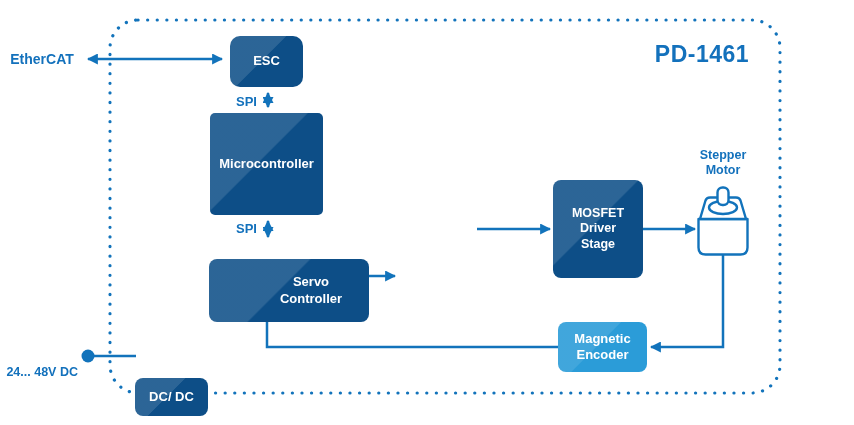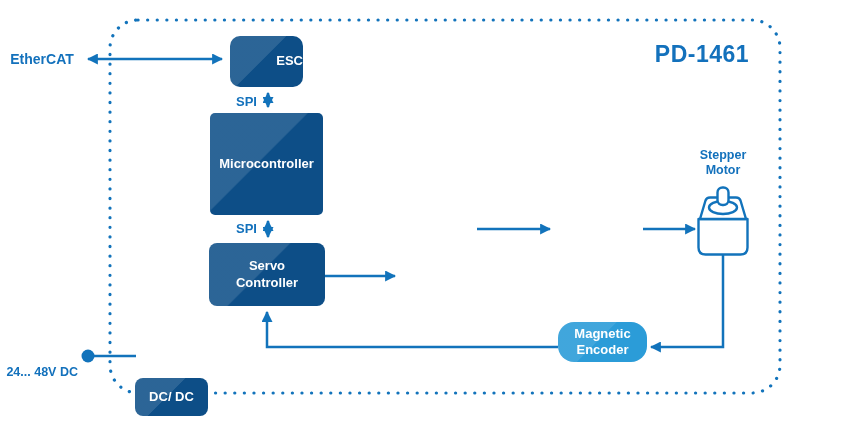--- a/index.html
+++ b/index.html
@@ -14,26 +14,26 @@
     white-space:pre-line;
   }
   .dark{
     background-color:#0d4e87;
     background-image:linear-gradient(135deg,rgba(255,255,255,0.13) 0%,rgba(255,255,255,0.13) 45%,rgba(255,255,255,0) 46%);
   }
   .light{
     background-color:#2b9cd8;
     background-image:linear-gradient(135deg,rgba(255,255,255,0.10) 0%,rgba(255,255,255,0.10) 45%,rgba(255,255,255,0) 46%);
   }
-  #blk-esc   {left:230px;top:36px; width:73px; height:51px; border-radius:10px;justify-content:flex-end;}
+  #blk-esc   {left:230px;top:36px; width:73px; height:51px; border-radius:10px;}
   #blk-mcu   {left:210px;top:113px;width:113px;height:102px;border-radius:5px;}
-  #blk-servo {left:209px;top:243px;width:116px;height:63px; border-radius:8px;}
+  #blk-servo {left:209px;top:259px;width:116px;height:63px; border-radius:8px;padding-left:44px;}
   #blk-gate  {left:398px;top:172px;width:79px; height:125px;border-radius:10px;}
   #blk-mosfet{left:553px;top:180px;width:90px; height:98px; border-radius:8px;font-size:12.5px;}
-  #blk-enc   {left:558px;top:322px;width:89px; height:40px; border-radius:16px;}
+  #blk-enc   {left:558px;top:322px;width:89px; height:50px; border-radius:8px;}
   #blk-dcdc  {left:135px;top:338px;width:73px; height:38px; border-radius:8px;margin-top:40px;}
   .label{position:absolute;color:#1371bc;font-weight:700;white-space:pre-line;}
   #lbl-ethercat{left:10px;top:51px;width:64px;text-align:center;font-size:14px;}
   #lbl-spi-top{left:236px;top:94px;width:28px;font-size:13px;}
   #lbl-spi-bottom{left:236px;top:221px;width:28px;font-size:13px;}
   #lbl-title{left:647px;top:41px;width:110px;text-align:center;font-size:23px;letter-spacing:0.5px;}
   #lbl-stepper{left:683px;top:148px;width:80px;text-align:center;font-size:12.5px;line-height:1.2;}
   #lbl-power{left:4px;top:365px;width:74px;text-align:right;font-size:12.5px;}
 </style>
 </head>
@@ -87,20 +87,25 @@
   <div class="block dark" id="blk-esc">
     <span>ESC</span>
   </div>
   <div class="block dark" id="blk-mcu">
     <span>Microcontroller</span>
   </div>
   <div class="block dark" id="blk-servo">
     <span>Servo
 Controller</span>
   </div>
+  <div class="block dark" id="blk-mosfet">
+    <span>MOSFET
+Driver
+Stage</span>
+  </div>
   <div class="block light" id="blk-enc">
     <span>Magnetic
 Encoder</span>
   </div>
   <div class="block dark" id="blk-dcdc">
     <span>DC/ DC</span>
   </div>
 
 </div>
 

